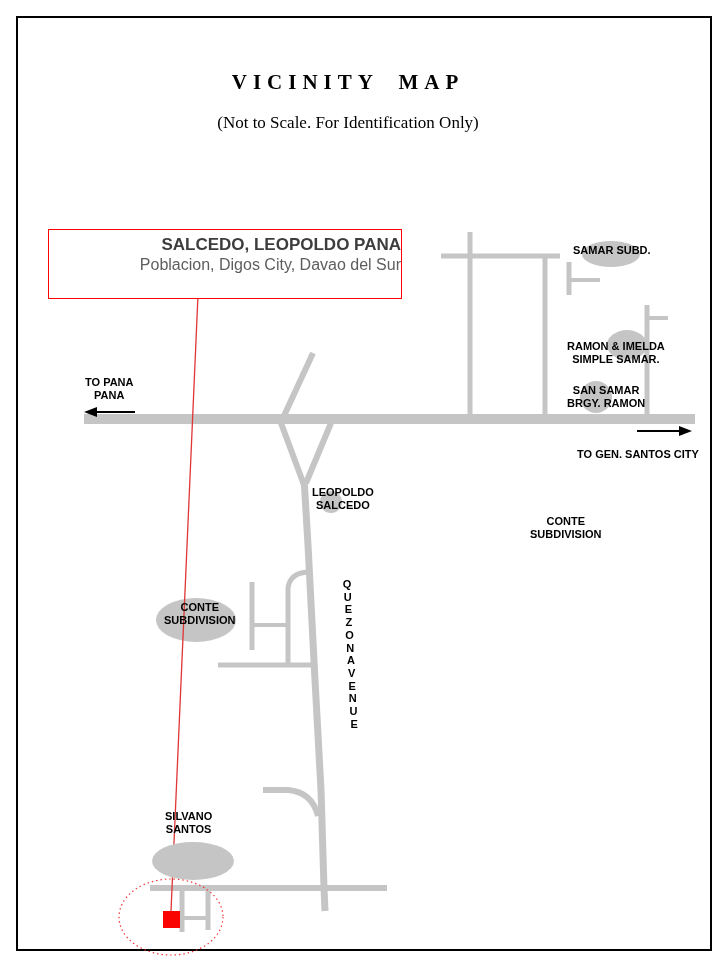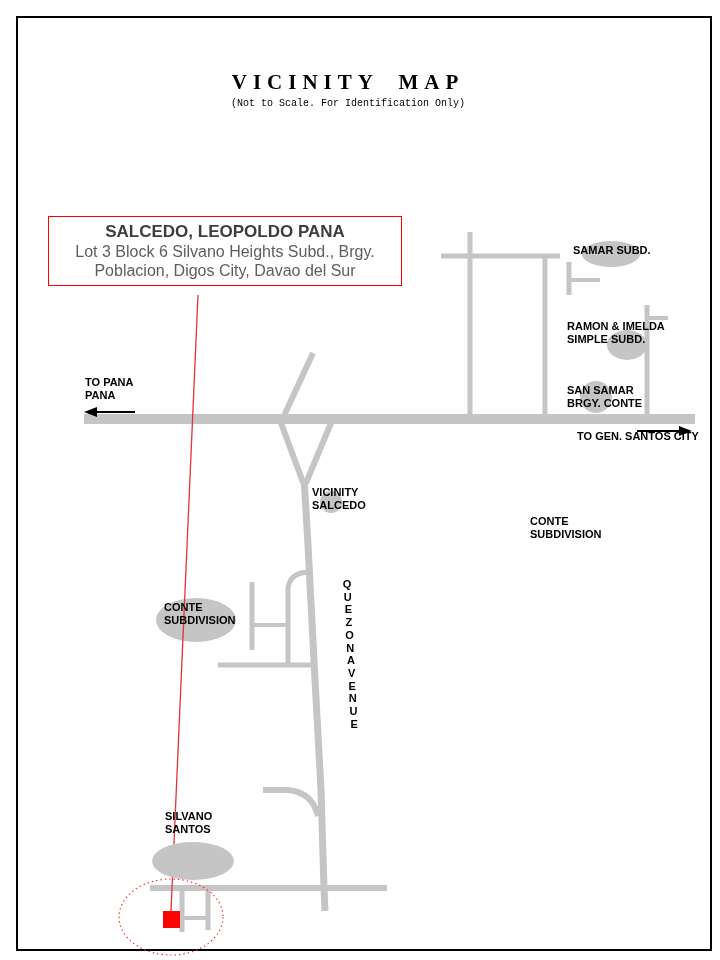--- a/index.html
+++ b/index.html
@@ -2,28 +2,28 @@
 <html><head>
 <meta charset="utf-8">
 <style>
   html,body{margin:0;padding:0;background:#ffffff;}
   #page{position:relative;width:720px;height:960px;background:#ffffff;overflow:hidden;
         font-family:"Liberation Sans",sans-serif;color:#000;}
   #frame{position:absolute;left:16px;top:16px;width:692px;height:931px;border:2px solid #000;}
   #header{position:absolute;left:16px;top:70px;width:664px;text-align:center;}
   #title{font-family:"Liberation Serif",serif;font-weight:bold;font-size:21px;
          letter-spacing:6px;word-spacing:9px;}
-  #subtitle{font-family:Liberation Mono, monospace;font-size:10px;margin-top:3px;}
+  #subtitle{font-family:Liberation Serif, serif;font-size:17px;margin-top:18px;}
   #map-svg{position:absolute;left:0;top:0;}
-  #callout{position:absolute;left:48px;top:216px;width:352px;height:68px;
-           border:1px solid #fe0202;text-align:center;background:#fff;}
+  #callout{position:absolute;left:48px;top:229px;width:352px;height:68px;
+           border:1px solid #fe0202;text-align:right;background:#fff;}
   #callout .owner{font-weight:bold;font-size:17px;color:#3d3d3d;padding-top:5px;line-height:20px;}
   #callout .addr{font-size:16px;color:#5e5e5e;line-height:19px;}
   .map-label{position:absolute;font-weight:bold;font-size:11px;line-height:12.5px;
-             white-space:nowrap;color:#000;}
+             white-space:nowrap;color:#000;text-align:center;}
   #street-letters{position:absolute;left:0;top:0;}
   .street-letter{position:absolute;transform:translateX(-50%);
                  font-weight:bold;font-size:11px;line-height:11px;}
 </style>
 </head>
 <body>
 
 <div id="page">
 
   <div id="frame"></div>
@@ -77,45 +77,44 @@
       <rect x="637" y="430" width="44" height="2"></rect>
       <polygon points="692,431 679,426 679,436"></polygon>
     </g>
 
     <rect x="163" y="911" width="17" height="17" stroke="none" fill="#f90400"></rect>
     <ellipse cx="171" cy="917" rx="52" ry="38" fill="none" stroke-width="1.2" stroke-dasharray="1.4 3" stroke="#f23030"></ellipse>
   </svg>
 
   <div id="callout" style="border-color: rgb(254, 2, 2);">
     <div class="owner">SALCEDO, LEOPOLDO PANA</div>
-    <div class="addr">Lot 3  Block 6 Silvano Heights Subd., Brgy.</div>
     <div class="addr">Poblacion,  Digos City,  Davao del Sur</div>
   </div>
 
   <div class="map-label" style="left:573px;top:244px">SAMAR SUBD.</div>
 
-  <div class="map-label" style="left:567px;top:320px">
+  <div class="map-label" style="left:567px;top:340px">
     <div>RAMON &amp; IMELDA</div>
-    <div>SIMPLE SUBD.</div>
+    <div>SIMPLE SAMAR.</div>
   </div>
 
   <div class="map-label" style="left:567px;top:384px">
     <div>SAN SAMAR</div>
-    <div>BRGY. CONTE</div>
+    <div>BRGY. RAMON</div>
   </div>
 
-  <div class="map-label" style="left:577px;top:430px">TO GEN. SANTOS CITY</div>
+  <div class="map-label" style="left:577px;top:448px">TO GEN. SANTOS CITY</div>
 
   <div class="map-label" style="left:85px;top:376px">
     <div>TO PANA</div>
     <div>PANA</div>
   </div>
 
   <div class="map-label" style="left:312px;top:486px">
-    <div>VICINITY</div>
+    <div>LEOPOLDO</div>
     <div>SALCEDO</div>
   </div>
 
   <div class="map-label" style="left:530px;top:515px">
     <div>CONTE</div>
     <div>SUBDIVISION</div>
   </div>
 
   <div class="map-label" style="left:164px;top:601px">
     <div>CONTE</div>

